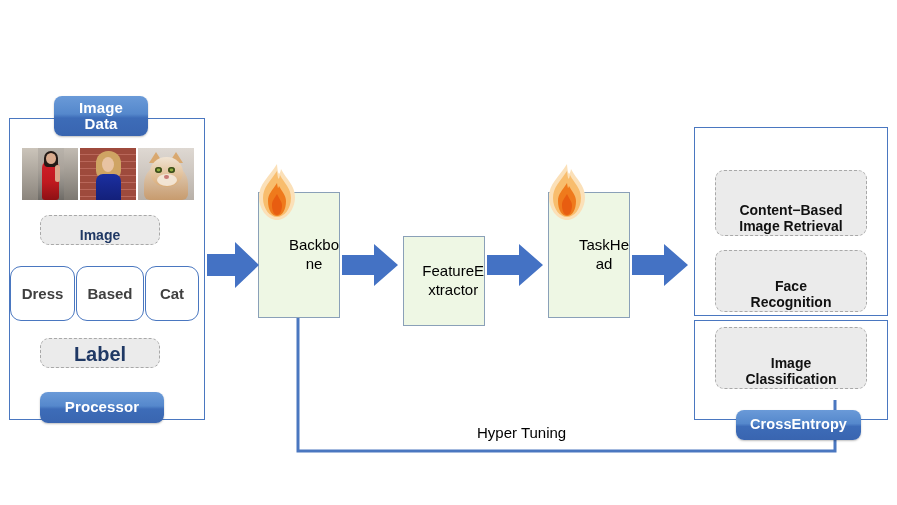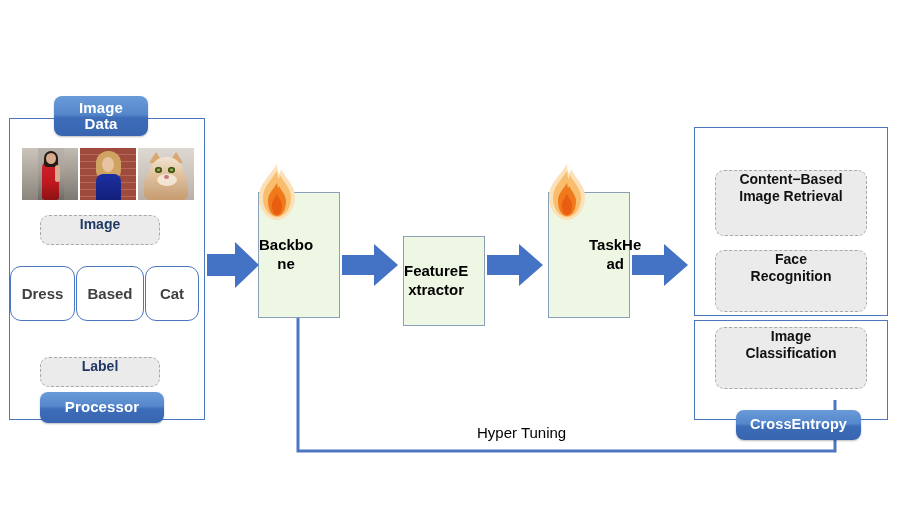--- a/index.html
+++ b/index.html
@@ -21,39 +21,39 @@
     display:flex;align-items:center;justify-content:center;text-align:center;
     line-height:1.08;letter-spacing:.1px;
     box-shadow:0 1px 2px rgba(0,0,0,.25);
     z-index:12;
   }
 
   
   .tag{
     position:absolute;box-sizing:border-box;
     background:#ebebeb;border:1.5px dashed #a8a8a8;border-radius:9px;
-    display:flex;align-items:flex-start;justify-content:center;text-align:center;
+    display:flex;align-items:flex-end;justify-content:center;text-align:center;
     line-height:1.18;color:#111;font-weight:bold;
   }
   .tag.blue-text{color:#1f3864;}
 
   
   .chip{
     position:absolute;box-sizing:border-box;background:#fff;
     border:1.4px solid #4a77c0;border-radius:11px;
     display:flex;align-items:center;justify-content:center;
     font-weight:bold;color:#404040;
   }
 
   
   .block{
     position:absolute;box-sizing:border-box;
     background:#eef7e4;border:1.2px solid #8aa0b8;
-    display:flex;align-items:center;justify-content:flex-start;text-align:center;
-    font-weight:bold;color:#000;line-height:1.25;
+    display:flex;align-items:center;justify-content:flex-end;text-align:center;
+    font-weight:normal;color:#000;line-height:1.25;
     z-index:4;
   }
 
   
   .thumbs{position:absolute;display:flex;gap:2px;z-index:3;}
   .thumb{width:56px;height:52px;position:relative;overflow:hidden;}
 
   
   .ph1{background:
       linear-gradient(to bottom,#b9b3ab 0%,#a9a29a 40%,#8e8a84 70%,#6e6b66 100%);}
@@ -166,21 +166,21 @@
   <div class="chip" style="left:10px;top:266px;width:65px;height:55px;font-size:15px;">
     <span>Dress</span>
   </div>
   <div class="chip" style="left:76px;top:266px;width:68px;height:55px;font-size:15px;">
     <span>Based</span>
   </div>
   <div class="chip" style="left:145px;top:266px;width:54px;height:55px;font-size:15px;">
     <span>Cat</span>
   </div>
 
-  <div class="tag blue-text" style="left:40px;top:338px;width:120px;height:30px;font-size:14px;margin-top:19px;">
+  <div class="tag blue-text" style="left:40px;top:338px;width:120px;height:30px;font-size:20px;">
     <span>Label</span>
   </div>
 
   <div class="badge" style="left:40px;top:392px;width:124px;height:31px;font-size:15px;">
     <span>Processor</span>
   </div>
 
   <svg class="arrow" style="left:207px;top:240px;" width="52" height="50" viewBox="0 0 52 50" xmlns="http://www.w3.org/2000/svg">
     <polygon points="0,14 28,14 28,2 52,25 28,48 28,36 0,36" fill="#4472c4"></polygon>
   </svg>

